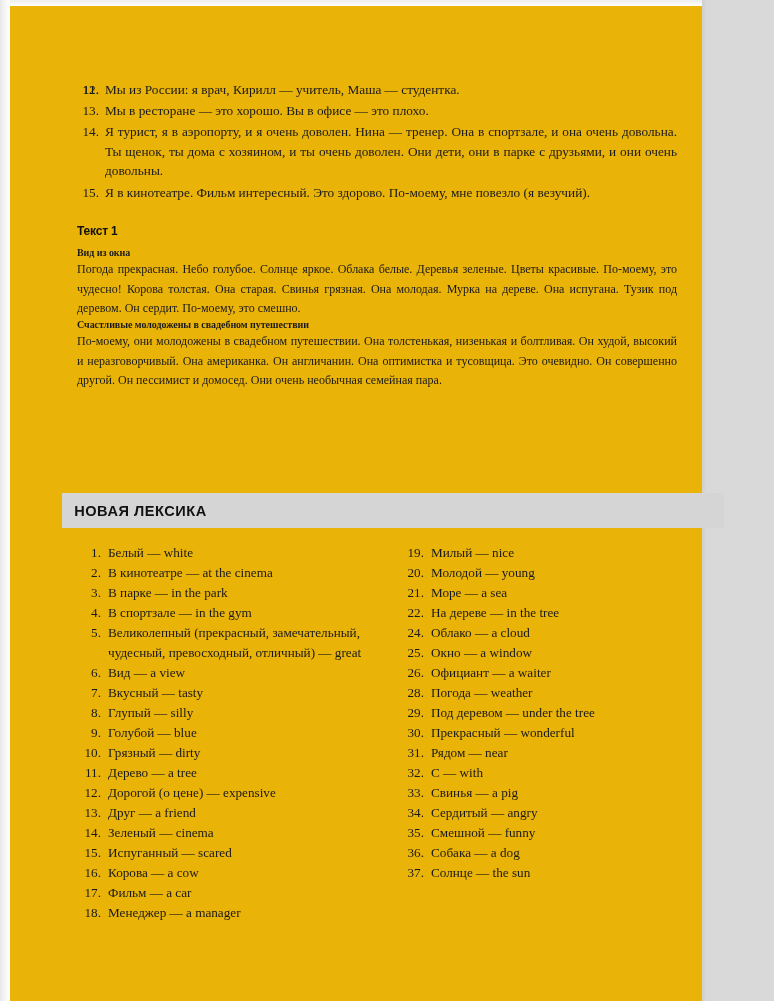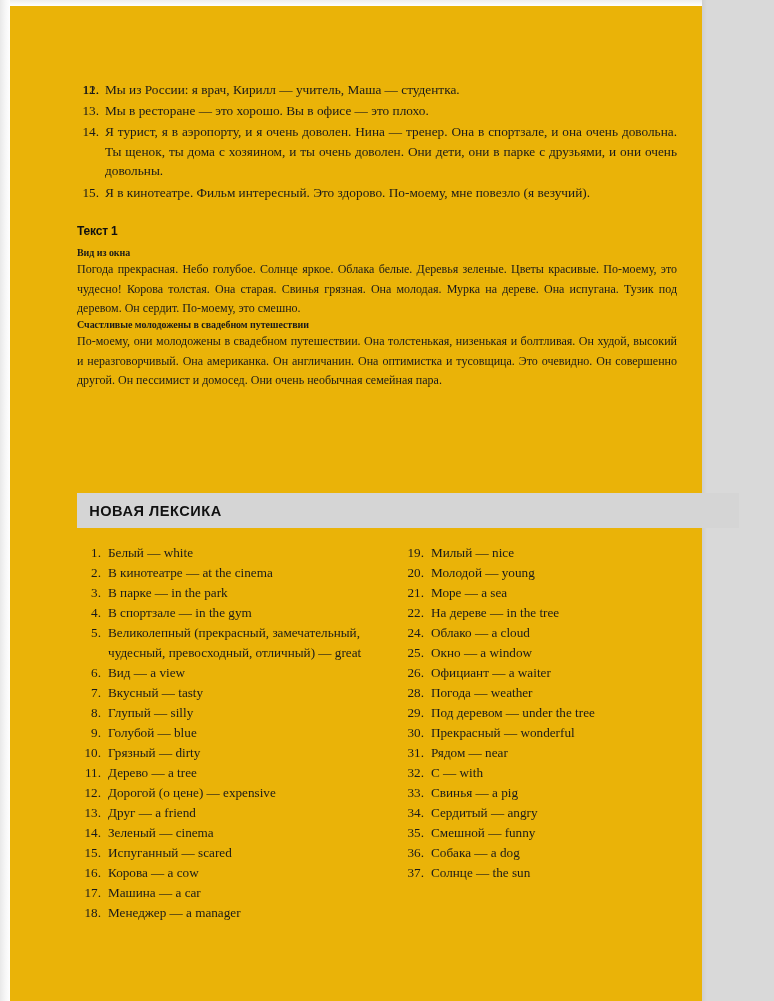--- a/index.html
+++ b/index.html
@@ -103,21 +103,21 @@
     font-size: 12px;
     line-height: 19.6px;
     margin: 0;
     text-align: justify;
     text-justify: inter-word;
   }
 
   
   .vocab-banner {
     position: absolute;
-    left: 77px;
+    left: 62px;
     top: 493px;
     width: 662px;
     height: 35px;
     background: #d5d5d5;
     display: flex;
     align-items: center;
   }
   .vocab-banner .banner-label {
     font-family: "Liberation Sans", "DejaVu Sans", sans-serif;
     font-weight: bold;
@@ -223,21 +223,21 @@
         <li><span class="num">7.</span><span>Вкусный — tasty</span></li>
         <li><span class="num">8.</span><span>Глупый — silly</span></li>
         <li><span class="num">9.</span><span>Голубой — blue</span></li>
         <li><span class="num">10.</span><span>Грязный — dirty</span></li>
         <li><span class="num">11.</span><span>Дерево — a tree</span></li>
         <li><span class="num">12.</span><span>Дорогой (о цене) — expensive</span></li>
         <li><span class="num">13.</span><span>Друг — a friend</span></li>
         <li><span class="num">14.</span><span>Зеленый — cinema</span></li>
         <li><span class="num">15.</span><span>Испуганный — scared</span></li>
         <li><span class="num">16.</span><span>Корова — a cow</span></li>
-        <li><span class="num">17.</span><span>Машина — a car</span></li>
+        <li><span class="num">17.</span><span>Фильм — a car</span></li>
         <li><span class="num">18.</span><span>Менеджер — a manager</span></li>
       </ol>
     </div>
 
     <div class="vocab-col">
       <ol class="vocab-list">
         <li><span class="num">19.</span><span>Милый — nice</span></li>
         <li><span class="num">20.</span><span>Молодой — young</span></li>
         <li><span class="num">21.</span><span>Море — a sea</span></li>
         <li><span class="num">22.</span><span>На дереве — in the tree</span></li>

